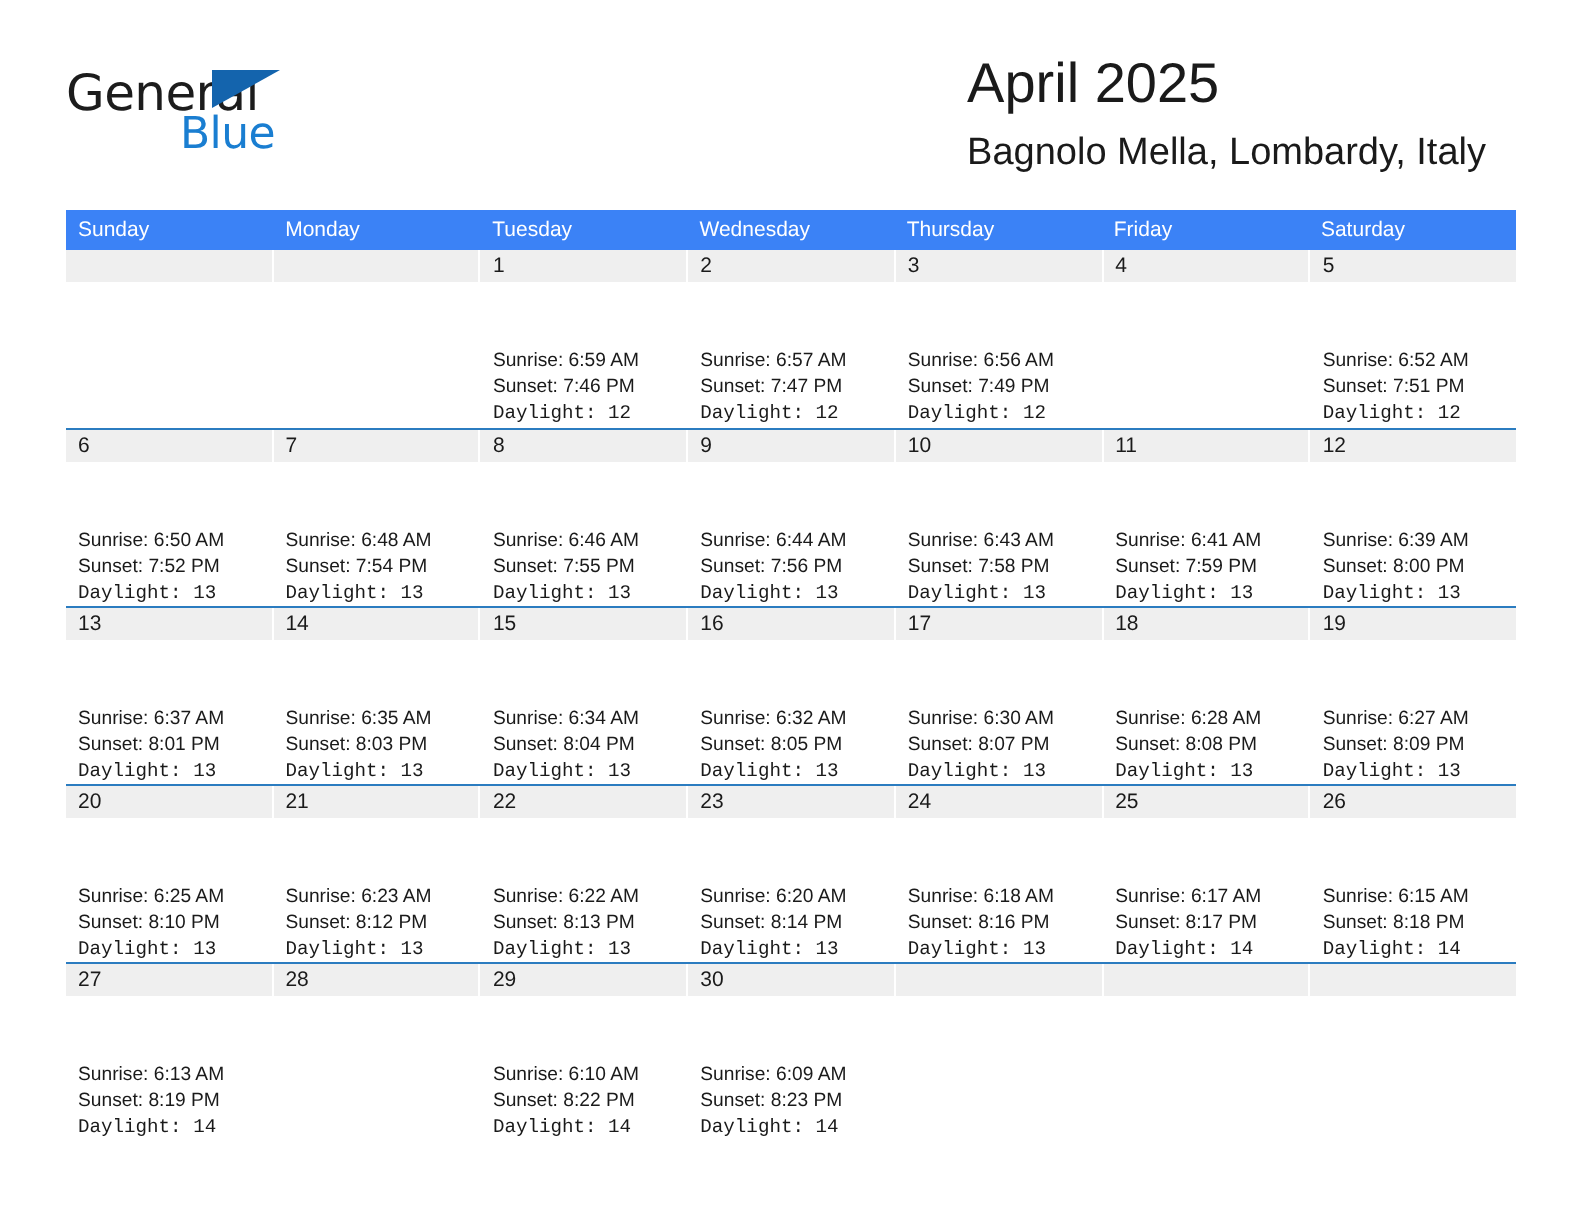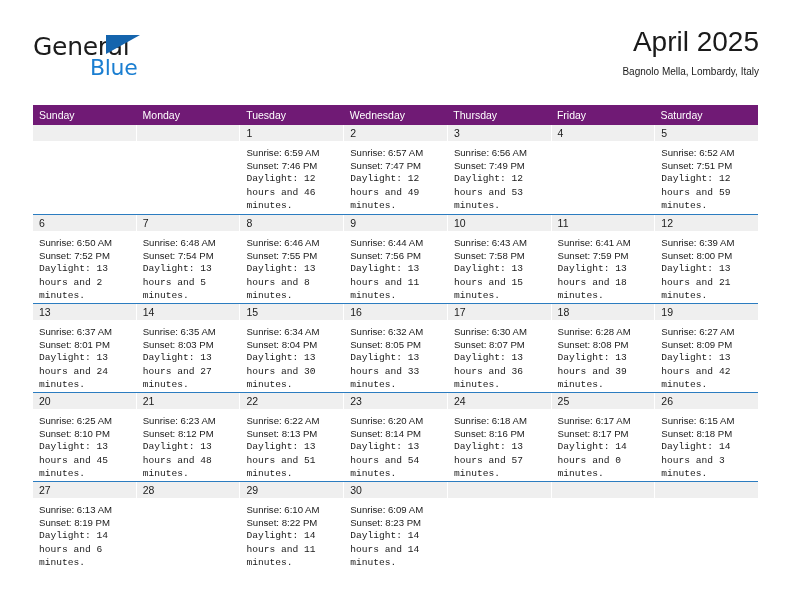--- a/index.html
+++ b/index.html
@@ -66,51 +66,50 @@
     font-size: 22px;
     letter-spacing: -0.3px;
     color: #1a7ed1;
     font-family: "DejaVu Sans", sans-serif;
     font-weight: 400;
     line-height: 1;
   }
 
   .title-block {
     position: absolute;
-    right: 0;
+    right: 16px;
     top: 0;
-    text-align: right;
   }
   .cal-title {
     font-size: 28px;
     font-weight: 400;
     color: #1a1a1a;
     line-height: 1.15;
     white-space: nowrap;
   }
   .cal-subtitle {
     margin-top: 8px;
-    font-size: 10px;
+    font-size: 19px;
     font-weight: 400;
     color: #1a1a1a;
     line-height: 1.15;
     white-space: nowrap;
   }
 
   
   .calendar {
     position: absolute;
     left: 33px;
     top: 105px;
     width: 725px;
   }
 
   .weekday-row {
     display: flex;
-    background: #701a75;
+    background: #3b82f6;
     height: 20px;
   }
   .weekday {
     flex: 1 1 0;
     color: #ffffff;
     font-size: 10.5px;
     line-height: 20px;
     padding-left: 6px;
     box-sizing: border-box;
     white-space: nowrap;
@@ -153,20 +152,21 @@
     line-height: 16px;
     display: block;
   }
   .day-cell.empty .day-number-band {
     background: #efefef;
   }
 
   .day-body {
     padding: 5px 6px 0 6px;
     box-sizing: border-box;
+    margin-top: 28px;
   }
   .day-line {
     font-size: 9.6px;
     line-height: 13.2px;
     color: #1a1a1a;
     white-space: nowrap;
   }
   .daylight-line {
     white-space: normal;
     font-family: Liberation Mono, monospace;

